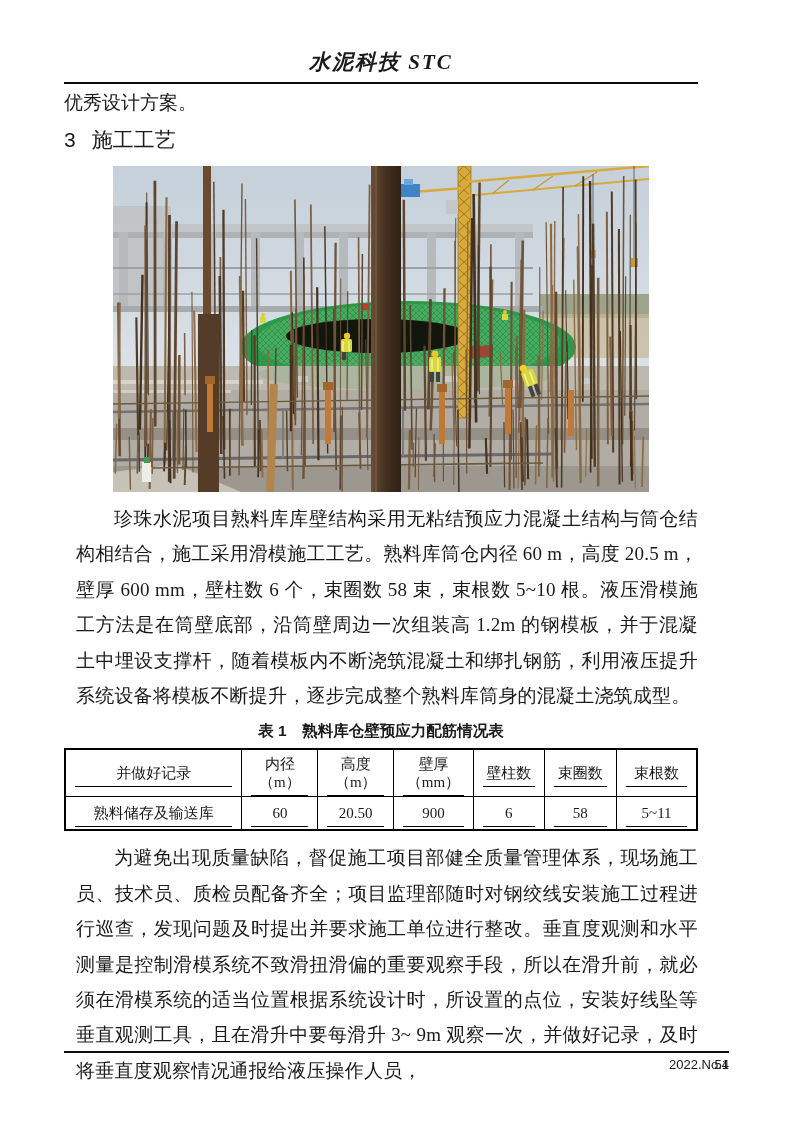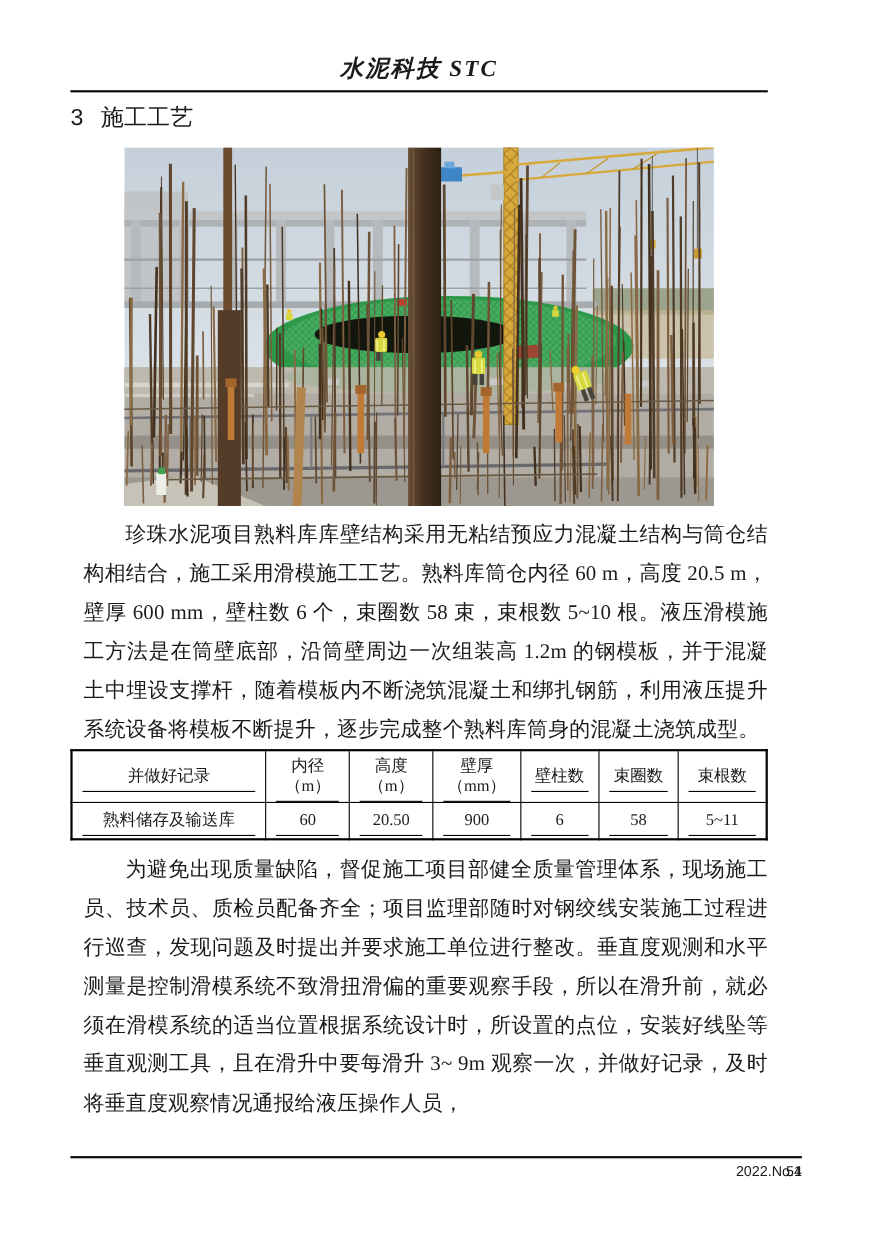--- a/index.html
+++ b/index.html
@@ -46,20 +46,21 @@
 </head>
 <body>
 
 <div class="page">
 
   <div>
     <div class="journal-title">水泥科技 STC</div>
     <div class="header-rule"></div>
   </div>
 
+  <p class="intro">优秀设计方案。</p>
 
   <h2 class="section-heading"><span class="num">3</span><span>施工工艺</span></h2>
 
   <figure class="photo" style="margin:0 auto;">
     <svg width="536" height="326" viewBox="0 0 536 326" xmlns="http://www.w3.org/2000/svg">
       <defs>
         <linearGradient id="sky" x1="0" y1="0" x2="0" y2="1">
           <stop offset="0" stop-color="#c5d0da"></stop>
           <stop offset="0.7" stop-color="#dde3e9"></stop>
           <stop offset="1" stop-color="#e9ebec"></stop>
@@ -384,20 +385,21 @@
         <circle cx="150" cy="149" r="2" fill="#eac62f"></circle>
         <rect x="147" y="151" width="6" height="6" fill="#d6d83f"></rect>
         <circle cx="392" cy="146" r="2" fill="#eac62f"></circle>
         <rect x="389" y="148" width="6" height="6" fill="#d6d83f"></rect>
       </g>
     </svg>
   </figure>
 
   <p class="body-par">珍珠水泥项目熟料库库壁结构采用无粘结预应力混凝土结构与筒仓结构相结合，施工采用滑模施工工艺。熟料库筒仓内径 60 m，高度 20.5 m，壁厚 600 mm，壁柱数 6 个，束圈数 58 束，束根数 5~10 根。液压滑模施工方法是在筒壁底部，沿筒壁周边一次组装高 1.2m 的钢模板，并于混凝土中埋设支撑杆，随着模板内不断浇筑混凝土和绑扎钢筋，利用液压提升系统设备将模板不断提升，逐步完成整个熟料库筒身的混凝土浇筑成型。</p>
 
+  <div class="table-caption">表 1　熟料库仓壁预应力配筋情况表</div>
 
   <table class="data">
     <colgroup>
       <col style="width:28%">
         <col style="width:12%">
         <col style="width:12%">
       <col style="width:12.6%">
         <col style="width:11.2%">
         <col style="width:11.5%">
         <col style="width:12.7%">

